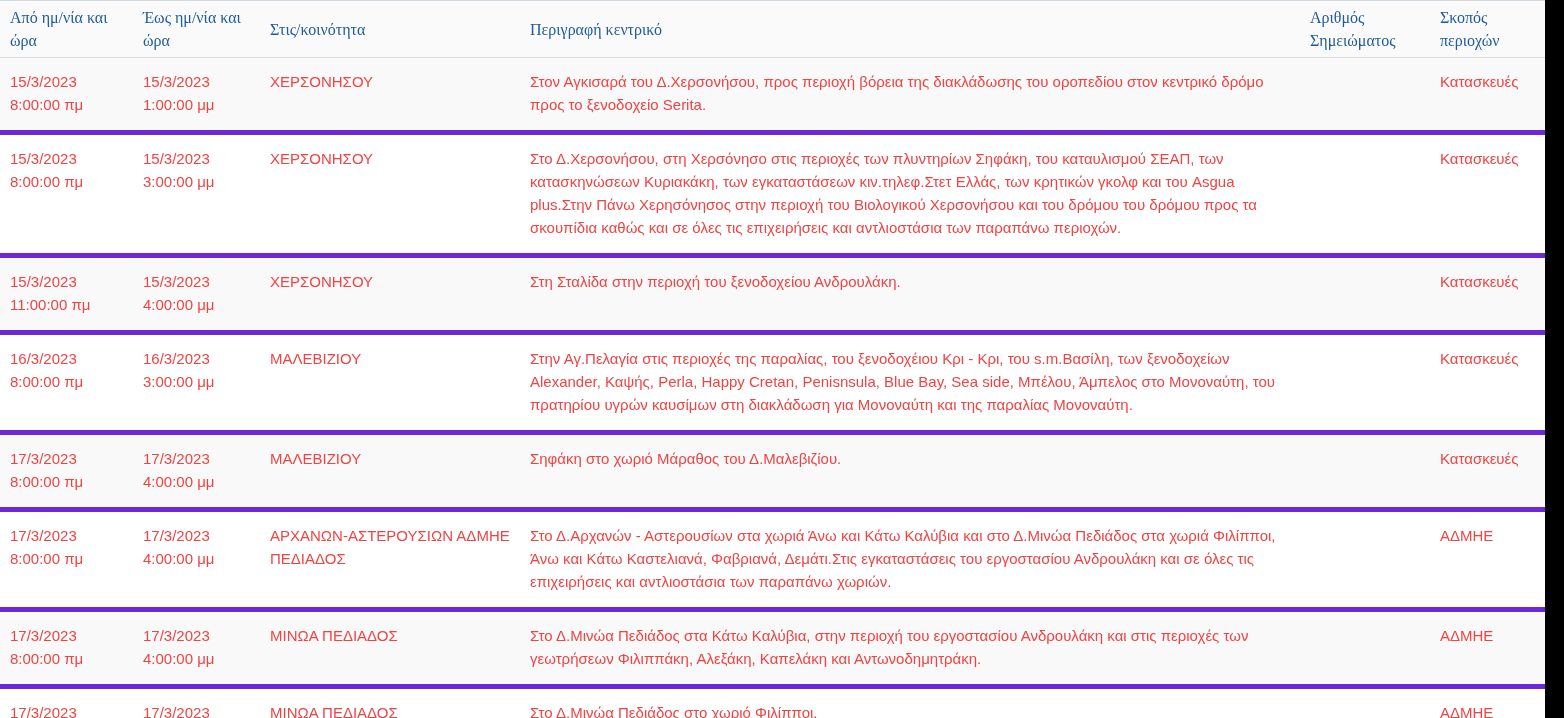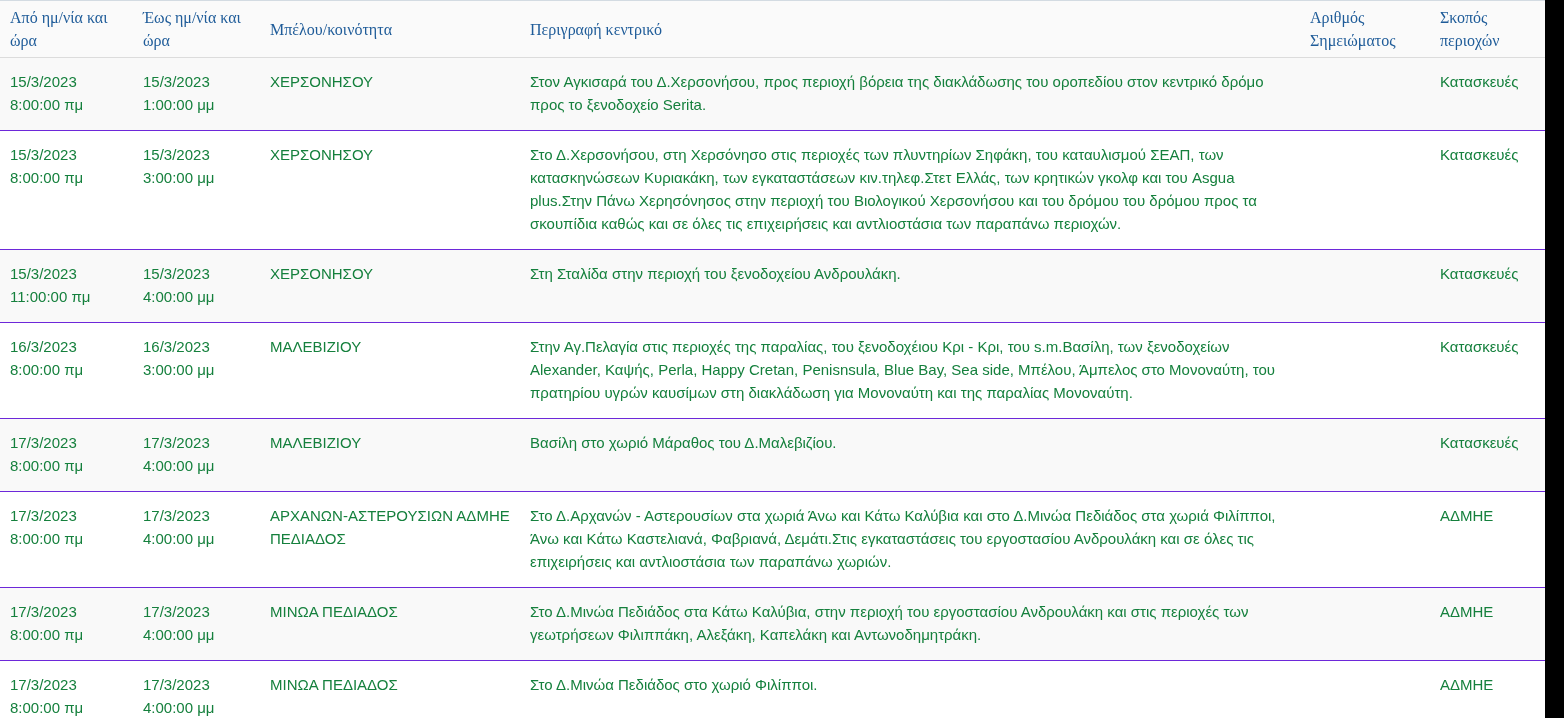--- a/index.html
+++ b/index.html
@@ -34,24 +34,24 @@
     vertical-align: middle;
     background: #fafafa;
     border-bottom: 1px solid #dcdcdc;
     padding: 5px 10px;
     height: 46px;
     cursor: pointer;
   }
   table.grid tbody td {
     font-size: 15px;
     line-height: 23px;
-    color: #15803d;
+    color: #ef4444;
     vertical-align: top;
     padding: 12px 10px 14px 10px;
-    border-bottom: 1px solid #6d28d9;
+    border-bottom: 5px solid #6d28d9;
     word-wrap: break-word;
   }
   tr.row-odd  { background: #f9f9f9; }
   tr.row-even { background: #ffffff; }
   .dt-line { display: block; }
 </style>
 </head>
 <body>
 
 <div class="table-wrap">
@@ -61,21 +61,21 @@
       <col style="width:127px">
       <col style="width:260px">
       <col style="width:780px">
       <col style="width:130px">
       <col style="width:115px">
     </colgroup>
     <thead>
       <tr>
         <th>Από ημ/νία και ώρα</th>
         <th>Έως ημ/νία και ώρα</th>
-        <th>Μπέλου/κοινότητα</th>
+        <th>Στις/κοινότητα</th>
         <th>Περιγραφή κεντρικό</th>
         <th>Αριθμός Σημειώματος</th>
         <th>Σκοπός περιοχών</th>
       </tr>
     </thead>
     <tbody>
         <tr class="row-odd">
     <td>
       <span class="dt-line">15/3/2023</span>
       <span class="dt-line">8:00:00 πμ</span>
@@ -134,21 +134,21 @@
         <tr class="row-odd">
     <td>
       <span class="dt-line">17/3/2023</span>
       <span class="dt-line">8:00:00 πμ</span>
     </td>
     <td>
       <span class="dt-line">17/3/2023</span>
       <span class="dt-line">4:00:00 μμ</span>
     </td>
     <td>ΜΑΛΕΒΙΖΙΟΥ</td>
-    <td>Βασίλη στο χωριό Μάραθος του Δ.Μαλεβιζίου.</td>
+    <td>Σηφάκη στο χωριό Μάραθος του Δ.Μαλεβιζίου.</td>
     <td></td>
     <td>Κατασκευές</td>
   </tr>
         <tr class="row-even">
     <td>
       <span class="dt-line">17/3/2023</span>
       <span class="dt-line">8:00:00 πμ</span>
     </td>
     <td>
       <span class="dt-line">17/3/2023</span>

